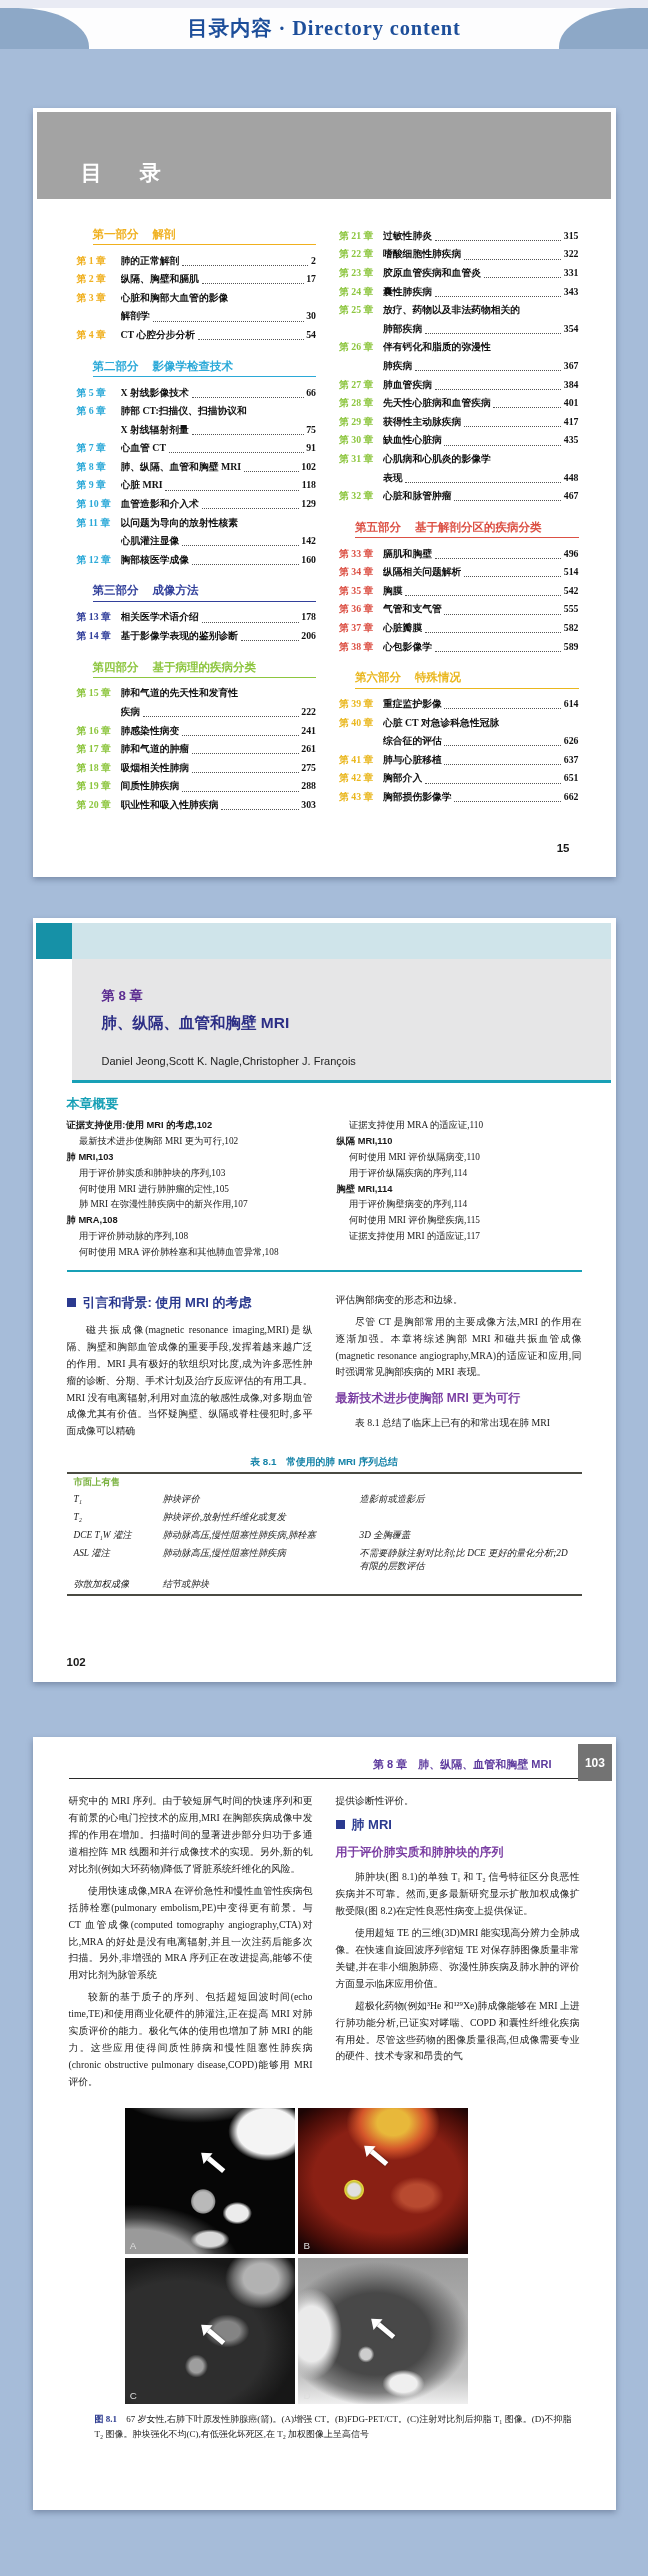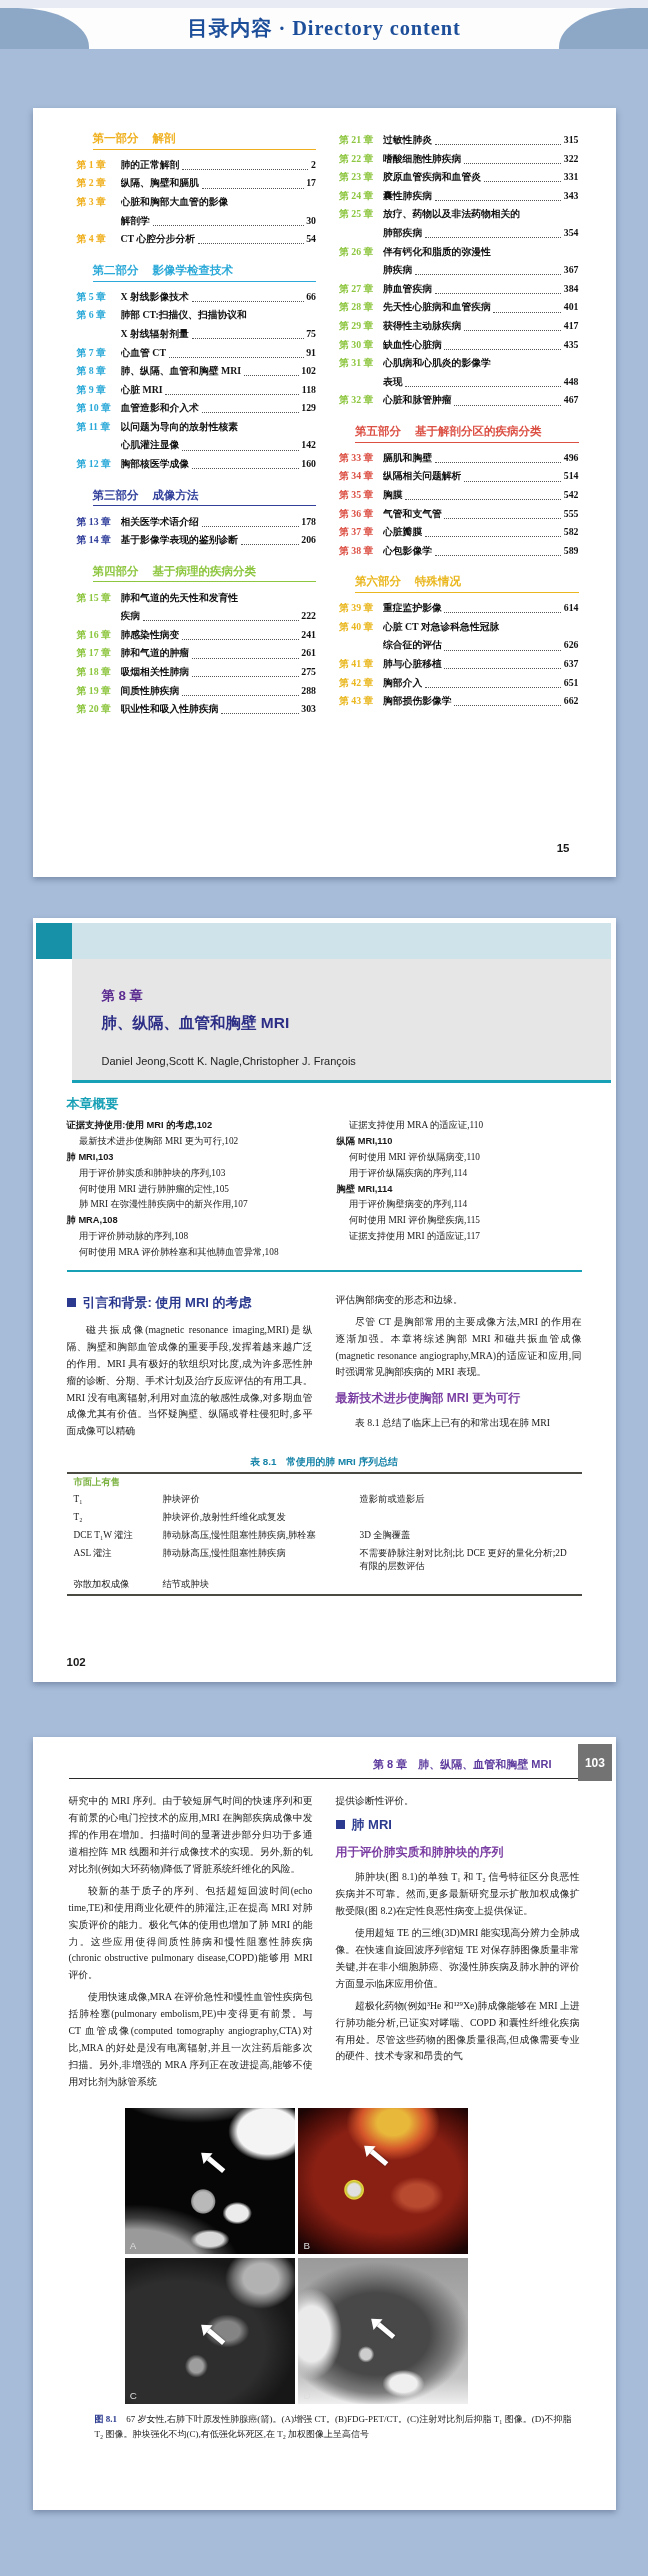--- a/index.html
+++ b/index.html
@@ -79,21 +79,21 @@
     font-size:9.8px;font-weight:bold;margin-bottom:2.7px;}
   .tbl{border-top:2.2px solid #4a4a42;border-bottom:2.2px solid #4a4a42;font-size:9.3px;line-height:1.45;}
   .tbl-headrow{display:flex;background:#c6d795;border-bottom:1.3px solid #8a8a78;
     font-family:"Liberation Sans","DejaVu Sans",sans-serif;font-weight:bold;padding:3.6px 0;}
   .c1{width:96px;flex:none;padding-left:7px;box-sizing:border-box;}
   .c2{width:197px;flex:none;padding-right:10.7px;box-sizing:border-box;}
   .c3{flex:1;padding-right:7px;min-width:0;}
   .tbl-group[data-shaded="yes"]{background:#edf2d9;}
   .group-name{color:#7cb342;font-family:"Liberation Sans","DejaVu Sans",sans-serif;
     font-weight:bold;padding:2.7px 0 0.9px 7px;}
-  .tbl-row{display:flex;padding:2.2px 0;}
+  .tbl-row{display:flex;padding:2.2px 0;font-style:italic;}
   .pagenum-102{position:absolute;left:34px;bottom:14px;
     font-family:"Liberation Sans","DejaVu Sans",sans-serif;font-size:11.5px;font-weight:bold;}
   
   .page3{margin-top:55px;height:773px;}
   .p3-headtext{text-align:right;color:#5d3a9d;
     font-family:"Liberation Sans","DejaVu Sans",sans-serif;
     font-size:11px;font-weight:bold;padding:19.5px 64px 0 36px;}
   .p3-pagebox{position:absolute;right:3.6px;top:7px;width:34px;height:37px;background:#737373;
     color:#fff;font-family:"Liberation Sans","DejaVu Sans",sans-serif;
     font-size:12px;font-weight:bold;display:flex;align-items:center;justify-content:center;}
@@ -145,20 +145,23 @@
 <body>
 
 <div class="topstrip"></div>
 <div class="banner-row">
   <div class="wing left"></div>
   <div class="wing right"></div>
   <div class="banner-title">目录内容 · Directory content</div>
 </div>
 
 <div class="page page1">
+  <div class="toc-header">
+    <div class="toc-header-title">目  录</div>
+  </div>
   <div class="toc-cols">
     <div class="toc-col">
 
     <section class="toc-part" data-label="第一部分" style="--pc: #f0b01e;">
           <div class="part-header">
             <span class="part-label">第一部分</span>
             <span class="part-title">解剖</span>
           </div>
           <div>
 
@@ -628,22 +631,22 @@
 </div>
 
 <div class="page page3">
   <div class="p3-pagebox">103</div>
   <div class="p3-headtext">第 8 章　肺、纵隔、血管和胸壁 MRI</div>
   <div class="p3-rule"></div>
   <div class="p3-cols">
     <div class="p3-col">
 
     <p class="para" data-ind="n">研究中的 MRI 序列。由于较短屏气时间的快速序列和更有前景的心电门控技术的应用,MRI 在胸部疾病成像中发挥的作用在增加。扫描时间的显著进步部分归功于多通道相控阵 MR 线圈和并行成像技术的实现。另外,新的钆对比剂(例如大环药物)降低了肾脏系统纤维化的风险。</p>
+        <p class="para" data-ind="y">使用快速成像,MRA 在评价急性和慢性血管性疾病包括肺栓塞(pulmonary embolism,PE)中变得更有前景。与 CT 血管成像(computed tomography angiography,CTA)对比,MRA 的好处是没有电离辐射,并且一次注药后能多次扫描。另外,非增强的 MRA 序列正在改进提高,能够不使用对比剂为脉管系统</p>
         <p class="para" data-ind="y">较新的基于质子的序列、包括超短回波时间(echo time,TE)和使用商业化硬件的肺灌注,正在提高 MRI 对肺实质评价的能力。极化气体的使用也增加了肺 MRI 的能力。这些应用使得间质性肺病和慢性阻塞性肺疾病(chronic obstructive pulmonary disease,COPD)能够用 MRI 评价。</p>
-        <p class="para" data-ind="y">使用快速成像,MRA 在评价急性和慢性血管性疾病包括肺栓塞(pulmonary embolism,PE)中变得更有前景。与 CT 血管成像(computed tomography angiography,CTA)对比,MRA 的好处是没有电离辐射,并且一次注药后能多次扫描。另外,非增强的 MRA 序列正在改进提高,能够不使用对比剂为脉管系统</p>
       </div>
     <div class="p3-col">
       <div>
 
       <p class="para" data-ind="n">提供诊断性评价。</p>
         </div>
       <div class="sec-head">
         <span class="sq"></span>
         <span>肺 MRI</span>
       </div>

